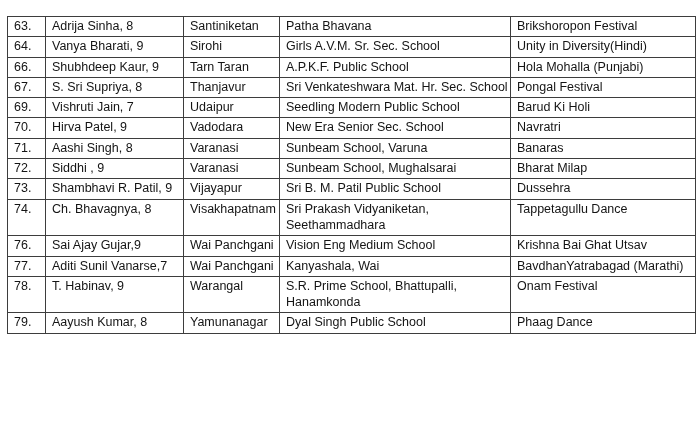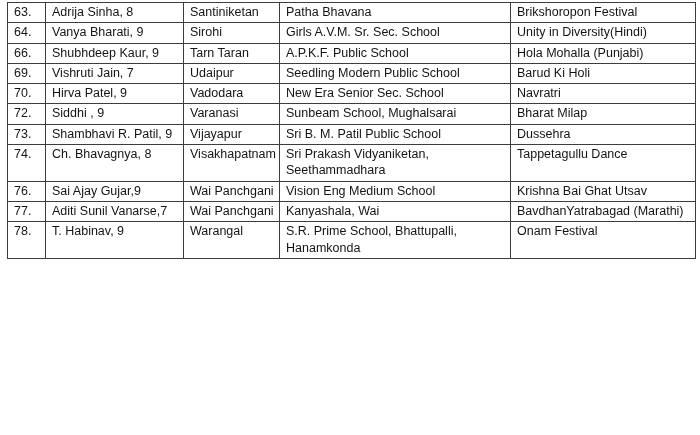--- a/index.html
+++ b/index.html
@@ -14,21 +14,21 @@
     font-family: "Liberation Sans", "DejaVu Sans", sans-serif;
     overflow: hidden;
   }
   .page {
     position: absolute;
     inset: 0;
   }
   table.data-table {
     position: absolute;
     left: 7px;
-    top: 2px;
+    top: 16px;
     width: 688px;
     border-collapse: collapse;
     table-layout: fixed;
   }
   table.data-table td {
     border: 1px solid var(--border-color, #3d3d3d);
     vertical-align: top;
     white-space: pre;
     overflow: hidden;
     font-size: 12.5px;
@@ -71,38 +71,52 @@
 
 
   <tr>
     <td class="c-sno">66.</td>
     <td class="c-name">Shubhdeep Kaur, 9</td>
     <td class="c-city">Tarn Taran</td>
     <td class="c-school">A.P.K.F. Public School</td>
     <td class="c-festival">Hola Mohalla (Punjabi)</td>
   </tr>
 
+  <tr>
+    <td class="c-sno">67.</td>
+    <td class="c-name">S. Sri Supriya, 8</td>
+    <td class="c-city">Thanjavur</td>
+    <td class="c-school">Sri Venkateshwara Mat. Hr. Sec. School</td>
+    <td class="c-festival">Pongal Festival</td>
+  </tr>
 
 
   <tr>
     <td class="c-sno">69.</td>
     <td class="c-name">Vishruti Jain, 7</td>
     <td class="c-city">Udaipur</td>
     <td class="c-school">Seedling Modern Public School</td>
     <td class="c-festival">Barud Ki Holi</td>
   </tr>
 
   <tr>
     <td class="c-sno">70.</td>
     <td class="c-name">Hirva Patel, 9</td>
     <td class="c-city">Vadodara</td>
     <td class="c-school">New Era Senior Sec. School</td>
     <td class="c-festival">Navratri</td>
   </tr>
 
+  <tr>
+    <td class="c-sno">71.</td>
+    <td class="c-name">Aashi Singh, 8</td>
+    <td class="c-city">Varanasi</td>
+    <td class="c-school">Sunbeam School, Varuna</td>
+    <td class="c-festival">Banaras</td>
+  </tr>
 
   <tr>
     <td class="c-sno">72.</td>
     <td class="c-name">Siddhi , 9</td>
     <td class="c-city">Varanasi</td>
     <td class="c-school">Sunbeam School, Mughalsarai</td>
     <td class="c-festival">Bharat Milap</td>
   </tr>
 
   <tr>
@@ -141,15 +155,22 @@
 
   <tr>
     <td class="c-sno">78.</td>
     <td class="c-name">T. Habinav, 9</td>
     <td class="c-city">Warangal</td>
     <td class="c-school">S.R. Prime School, Bhattupalli,
 Hanamkonda</td>
     <td class="c-festival">Onam Festival</td>
   </tr>
 
+  <tr>
+    <td class="c-sno">79.</td>
+    <td class="c-name">Aayush Kumar, 8</td>
+    <td class="c-city">Yamunanagar</td>
+    <td class="c-school">Dyal Singh Public School</td>
+    <td class="c-festival">Phaag Dance</td>
+  </tr>
 </tbody>
   </table>
 </div>
 
 </body></html>

